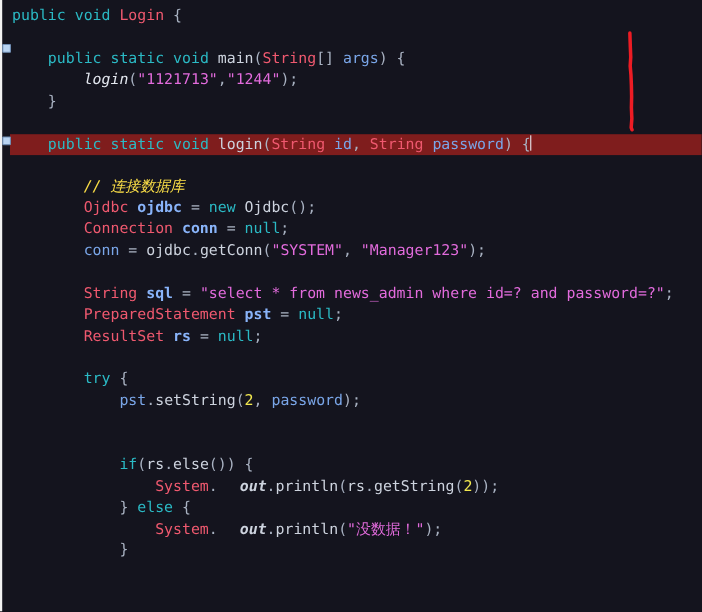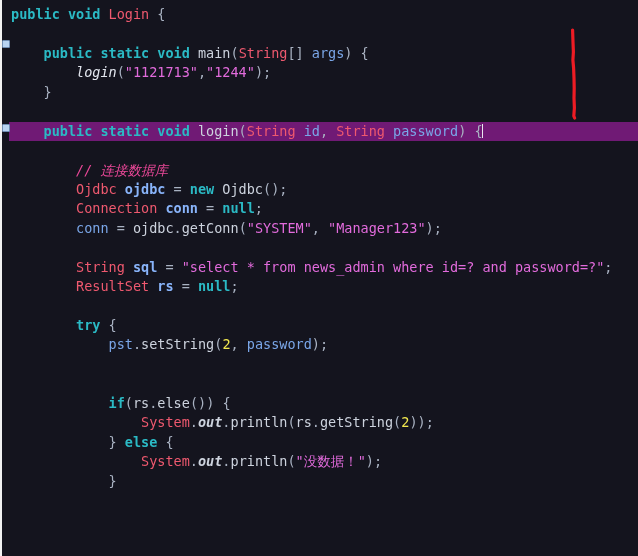--- a/index.html
+++ b/index.html
@@ -23,34 +23,34 @@
     position:absolute;left:9px;top:0;right:0;top:0;
     padding:5px 0 0 0;
   }
   .line{
     height:19.45px;line-height:19.45px;
     font-size:13.5px;white-space:pre;
     color:#b6bdca;letter-spacing:0px;
     padding-left:2px;
   }
   .line.current{
-    background:#701a75;
+    background:#7f1d1d;
   }
   
-  .kw{color:#2bbac5;font-weight:bold;}
+  .kw{color:#2bbac5;font-weight:normal;}
   .typ{color:#ef596f;}
   .var{color:#89b4fa;font-weight:bold;}
   .id{color:#7aa6e8;}
   .plain{color:#cdd3de;}
   .str{color:#e26bdc;}
   .num{color:#f2e84f;}
-  .com{color:#ec4899;font-style:italic;}
+  .com{color:#fde047;font-style:italic;}
   .ital{color:#e4e8f0;font-style:italic;}
   .punc{color:#a9b2c2;}
-  .sysout{font-style:italic;font-weight:bold;color:#cdd3de;}
+  .sysout{font-style:italic;font-weight:bold;color:#cdd3de;margin-left:20px;}
   
   .caret{
     display:inline-block;width:1px;height:14px;
     background:#e8e8ef;vertical-align:-2px;margin-left:-1px;
   }
   
   #annotation{
     position:absolute;left:560px;top:28px;width:28px;height:92px;
     pointer-events:none;z-index:9;
   }
@@ -73,20 +73,21 @@
       <div class="line"><span class="plain">    </span><span class="punc">}</span></div>
       <div class="line">&nbsp;</div>
       <div class="line current"><span class="plain">    </span><span class="kw">public </span><span class="kw">static </span><span class="kw">void </span><span class="plain">login</span><span class="punc">(</span><span class="typ">String </span><span class="id">id</span><span class="punc">, </span><span class="typ">String </span><span class="id">password</span><span class="punc">) {</span><span class="caret"></span></div>
       <div class="line">&nbsp;</div>
       <div class="line"><span class="plain">        </span><span class="com">// 连接数据库</span></div>
       <div class="line"><span class="plain">        </span><span class="typ">Ojdbc </span><span class="var">ojdbc</span><span class="punc"> = </span><span class="kw">new </span><span class="plain">Ojdbc</span><span class="punc">();</span></div>
       <div class="line"><span class="plain">        </span><span class="typ">Connection </span><span class="var">conn</span><span class="punc"> = </span><span class="kw">null</span><span class="punc">;</span></div>
       <div class="line"><span class="plain">        </span><span class="id">conn</span><span class="punc"> = </span><span class="plain">ojdbc</span><span class="punc">.</span><span class="plain">getConn</span><span class="punc">(</span><span class="str">"SYSTEM"</span><span class="punc">, </span><span class="str">"Manager123"</span><span class="punc">);</span></div>
       <div class="line">&nbsp;</div>
       <div class="line"><span class="plain">        </span><span class="typ">String </span><span class="var">sql</span><span class="punc"> = </span><span class="str">"select * from news_admin where id=? and password=?"</span><span class="punc">;</span></div>
+      <div class="line"><span class="plain">        </span><span class="typ">PreparedStatement </span><span class="var">pst</span><span class="punc"> = </span><span class="kw">null</span><span class="punc">;</span></div>
       <div class="line"><span class="plain">        </span><span class="typ">ResultSet </span><span class="var">rs</span><span class="punc"> = </span><span class="kw">null</span><span class="punc">;</span></div>
       <div class="line">&nbsp;</div>
       <div class="line"><span class="plain">        </span><span class="kw">try</span><span class="punc"> {</span></div>
       <div class="line"><span class="plain">            </span><span class="id">pst</span><span class="punc">.</span><span class="plain">setString</span><span class="punc">(</span><span class="num">2</span><span class="punc">, </span><span class="id">password</span><span class="punc">);</span></div>
       <div class="line">&nbsp;</div>
       <div class="line">&nbsp;</div>
       <div class="line"><span class="plain">            </span><span class="kw">if</span><span class="punc">(</span><span class="plain">rs</span><span class="punc">.</span><span class="plain">else</span><span class="punc">()) {</span></div>
       <div class="line"><span class="plain">                </span><span class="typ">System</span><span class="punc">.</span><span class="sysout">out</span><span class="punc">.</span><span class="plain">println</span><span class="punc">(</span><span class="plain">rs</span><span class="punc">.</span><span class="plain">getString</span><span class="punc">(</span><span class="num">2</span><span class="punc">));</span></div>
       <div class="line"><span class="plain">            </span><span class="punc">} </span><span class="kw">else</span><span class="punc"> {</span></div>
       <div class="line"><span class="plain">                </span><span class="typ">System</span><span class="punc">.</span><span class="sysout">out</span><span class="punc">.</span><span class="plain">println</span><span class="punc">(</span><span class="str">"没数据！"</span><span class="punc">);</span></div>

